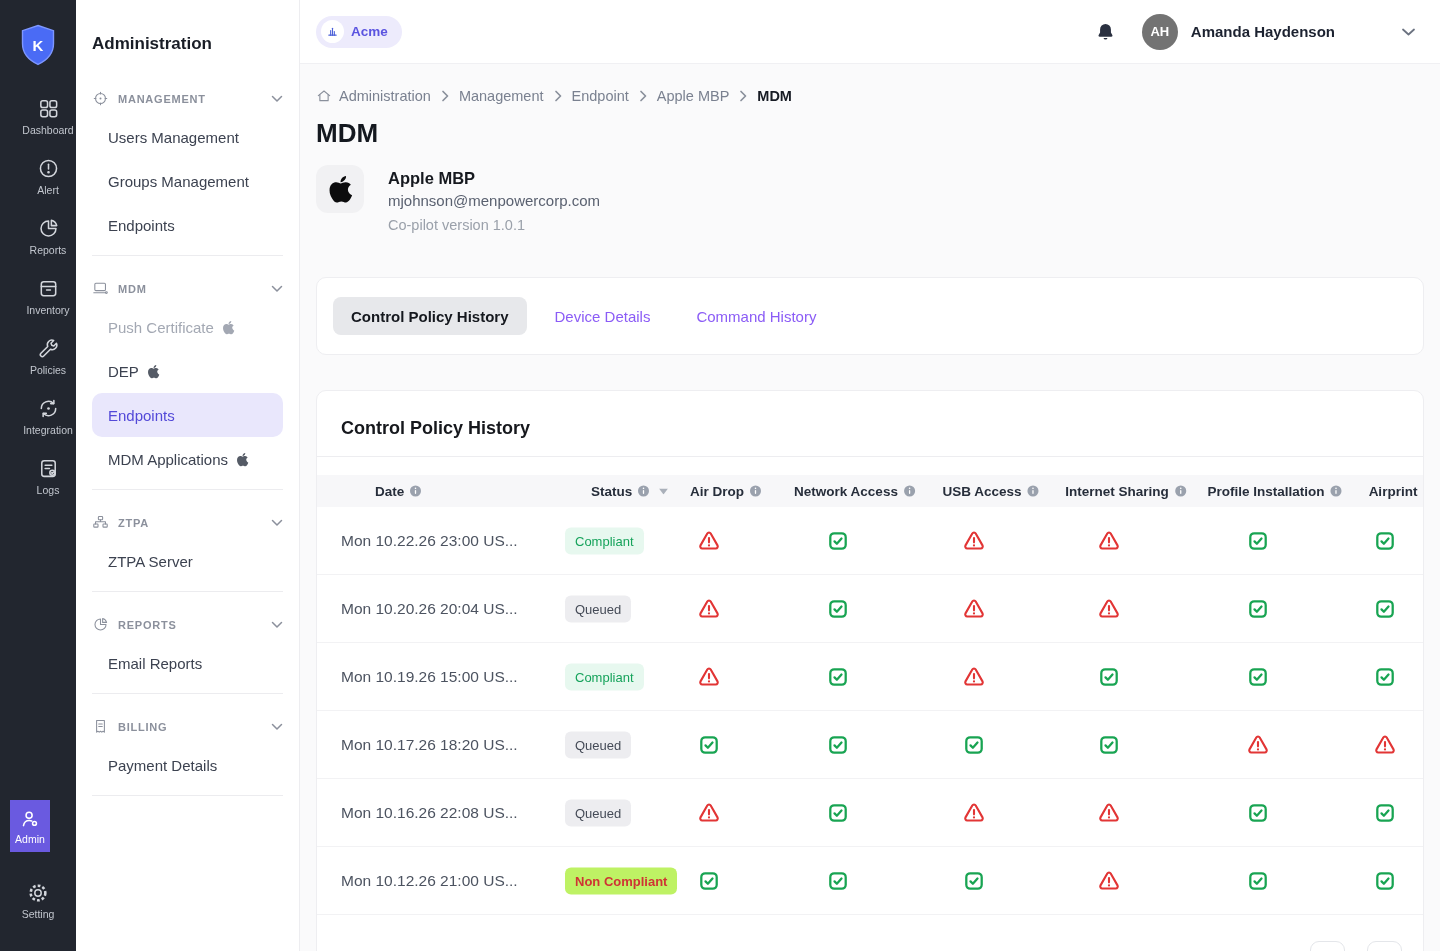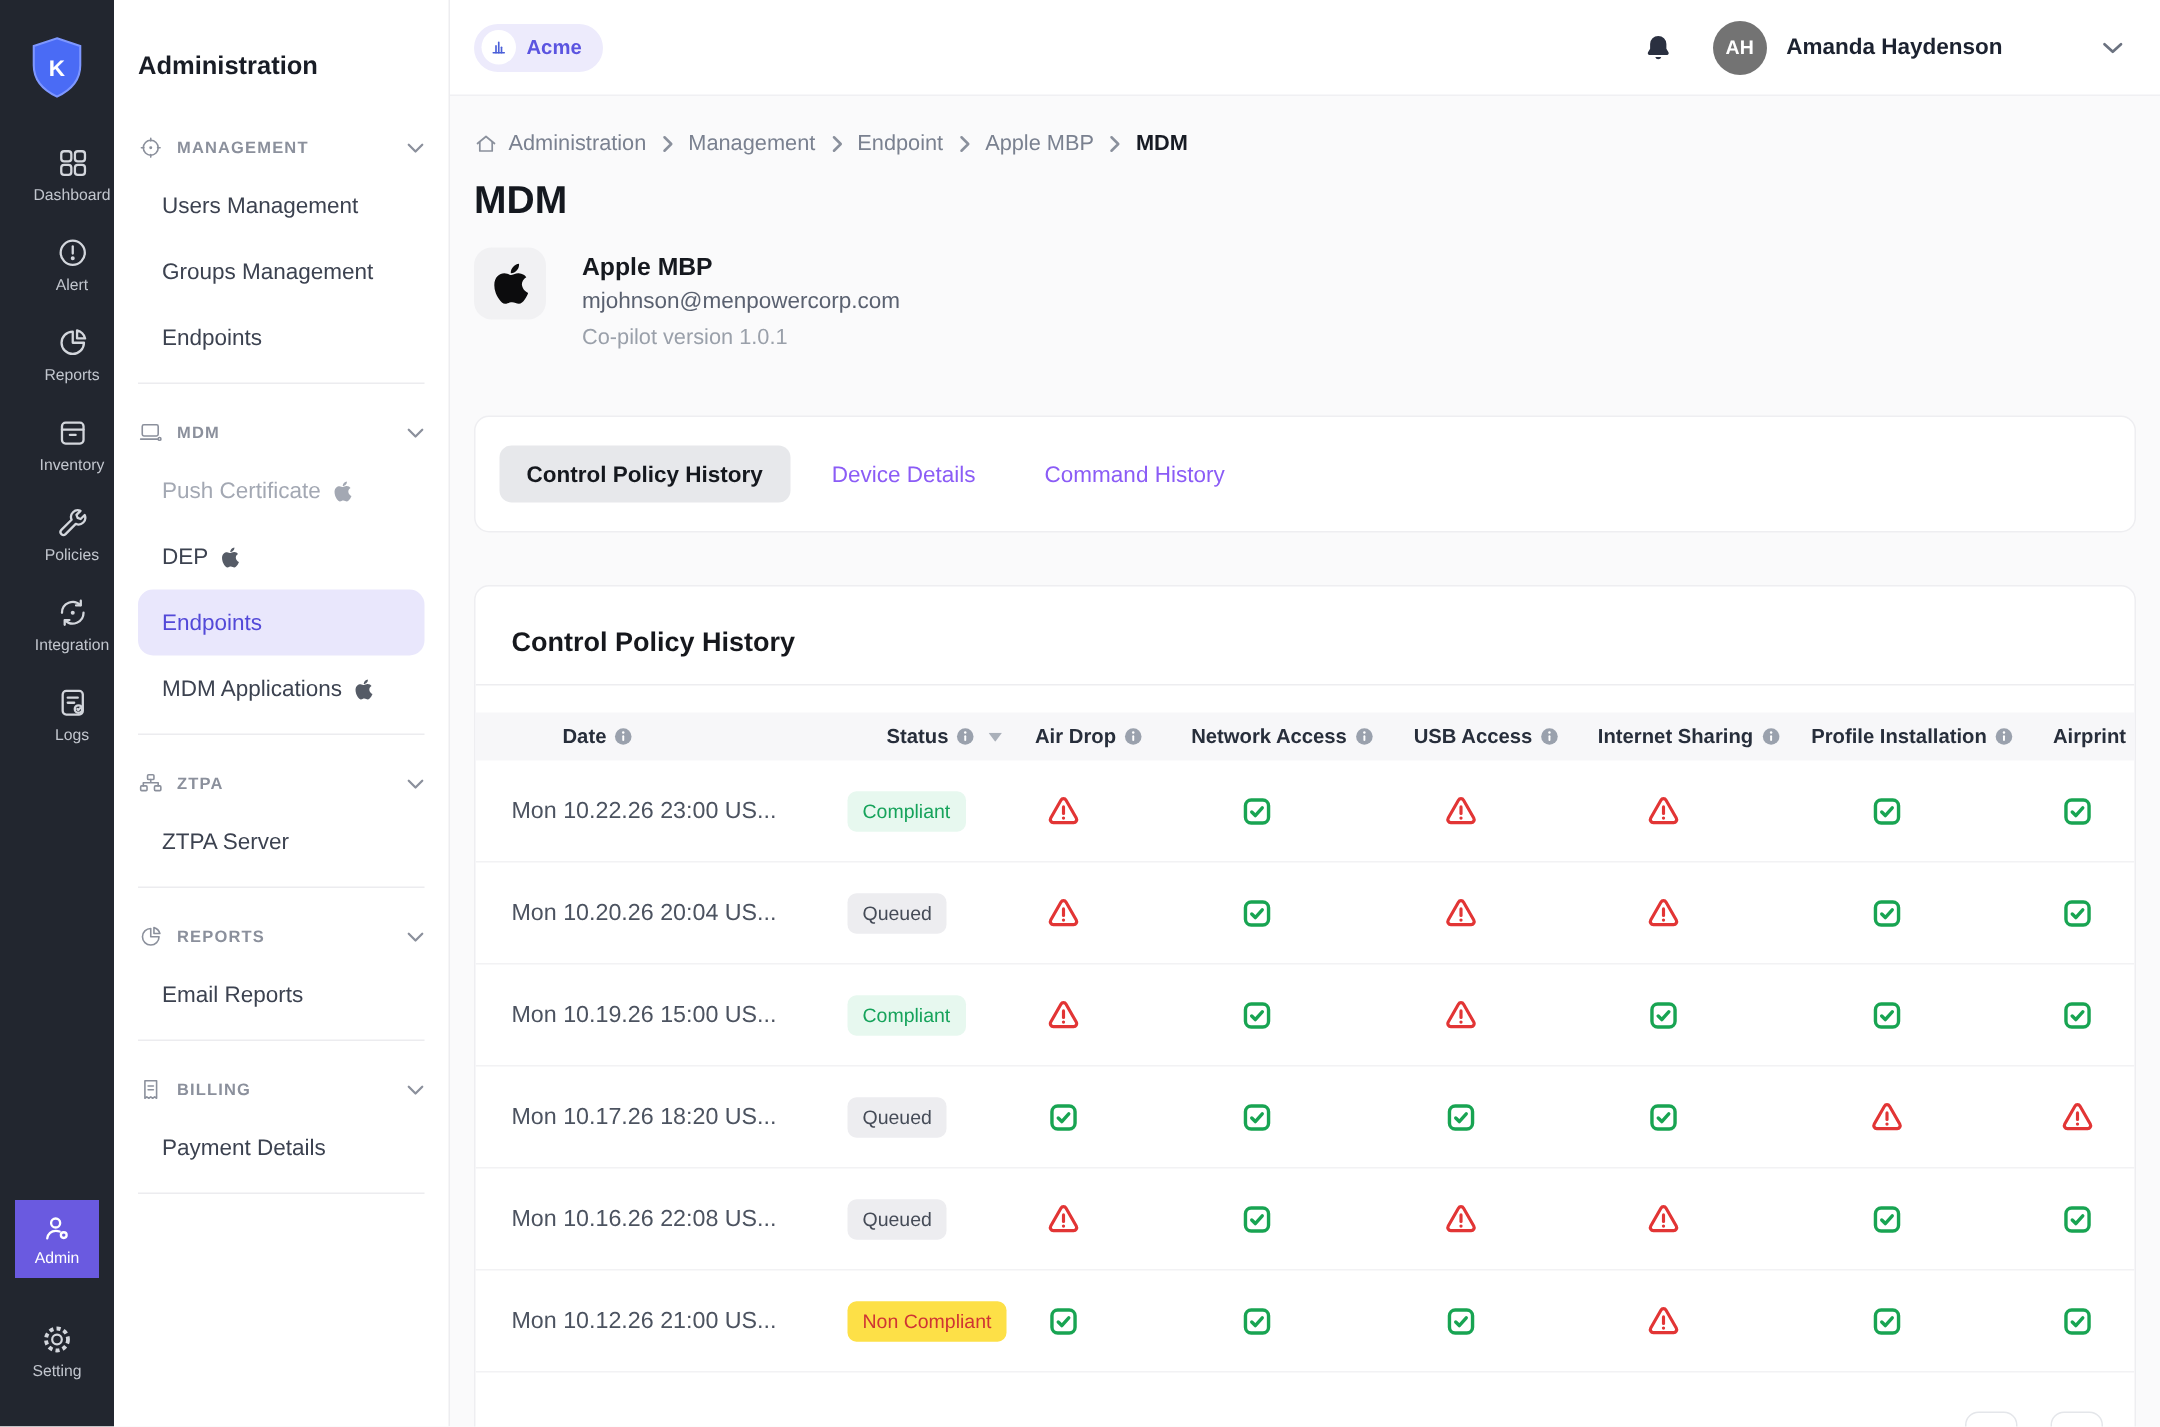--- a/index.html
+++ b/index.html
@@ -6,21 +6,21 @@
   html,body { width:1440px; height:951px; overflow:hidden; font-family:"Liberation Sans","DejaVu Sans",sans-serif; background:#fafafb; }
   .app { display:flex; width:1440px; height:951px; }
 
   
   .rail { width:76px; background:#22262f; position:relative; flex:none; }
   .rail-logo { position:absolute; top:24px; left:0; width:76px; display:flex; justify-content:center; }
   .rail-nav { position:absolute; top:86px; left:0; width:76px; }
   .rail-item { height:60px; display:flex; flex-direction:column; align-items:center; justify-content:center; gap:4px; cursor:pointer;padding-left:20px; }
   .rail-item svg { display:block; }
   .rail-label { font-size:10.5px; color:#c2c6ce; }
-  .rail-admin { position:absolute; top:800px; left:10px; width:56px; height:52px; background:#6a5ae0; border-radius:0; display:flex; flex-direction:column; align-items:center; justify-content:center; gap:3px; cursor:pointer; }
+  .rail-admin { position:absolute; top:800px; left:10px; width:40px; height:52px; background:#6a5ae0; border-radius:0; display:flex; flex-direction:column; align-items:center; justify-content:center; gap:3px; cursor:pointer; }
   .rail-admin .rail-label { color:#fff; }
   .rail-setting { position:absolute; top:882px; left:0; width:76px; display:flex; flex-direction:column; align-items:center; gap:4px; cursor:pointer; }
 
   
   .sidebar { width:224px; background:#fff; border-right:1px solid #ededf0; flex:none; overflow:hidden; }
   .sb-title { margin:34px 16px 0; font-size:17px; font-weight:700; color:#191d26; }
   .sb-head { margin:24px 16px 8px; display:flex; align-items:center; gap:9px; cursor:pointer; }
   .sb-head-first { margin-top:36px; }
   .sb-head-label { font-size:11px; font-weight:700; letter-spacing:.07em; color:#8b909c; text-transform:uppercase; flex:1; }
   .sb-item { height:44px; display:flex; align-items:center; gap:8px; padding-left:32px; font-size:15px; color:#3c4250; cursor:pointer; white-space:nowrap; }
@@ -72,21 +72,21 @@
   .col-p3 { left:792px; } .col-p4 { left:941px; } .col-p5 { left:1068px; }
 
   .trow { position:relative; height:68px; border-bottom:1px solid #f2f2f4; }
   .td { position:absolute; top:50%; }
   .c-date { left:24px; transform:translateY(-50%); font-size:15.5px; color:#4c5360; white-space:nowrap; }
   .c-status { left:248px; transform:translateY(-50%); }
   .pcell { transform:translate(-50%,-50%); display:flex; }
   .badge { display:inline-block; padding:6px 10px; border-radius:6px; font-size:13px; font-weight:500; white-space:nowrap; }
   .badge--success { background:#e7f8ef; color:#16a35b; }
   .badge--neutral { background:#ededf0; color:#454b57; }
-  .badge--danger  { background:#fde047; color:#cf3434; }
+  .badge--danger  { background:#bef264; color:#cf3434;font-weight:bold; }
 
   .tfoot { display:flex; justify-content:flex-end; gap:22px; padding:26px 21px 0 0; }
   .pg-btn { width:35px; height:34px; background:#fff; border:1px solid #e4e6ea; border-radius:9px; cursor:pointer; }
 
   .ic-stroke { fill:none; stroke:#d3d6dc; stroke-width:1.6; stroke-linecap:round; stroke-linejoin:round; }
   .ic-gray { fill:none; stroke:#8b909c; stroke-width:1.5; stroke-linecap:round; stroke-linejoin:round; }
   .ic-crumb { fill:none; stroke:#8a909c; stroke-width:1.7; stroke-linecap:round; stroke-linejoin:round; }
 </style>
 </head>
 <body>

